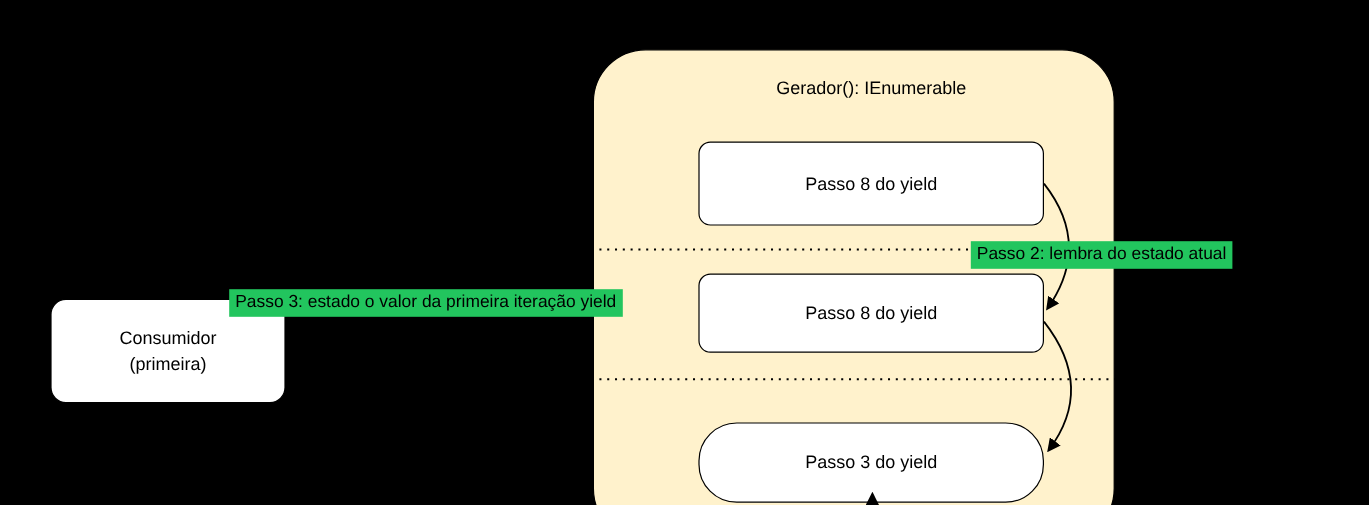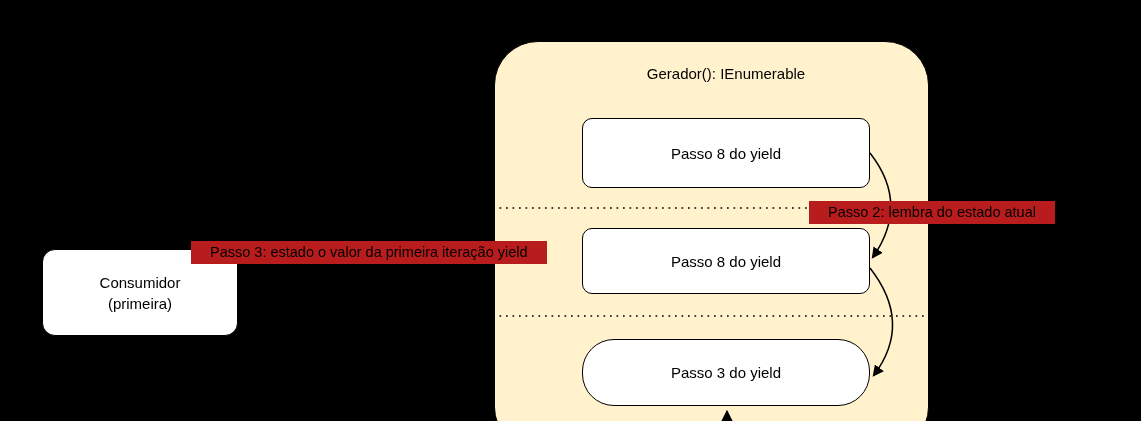--- a/index.html
+++ b/index.html
@@ -40,21 +40,21 @@
     border-radius: 10px;
     box-sizing: border-box;
     display: flex;
     align-items: center;
     justify-content: center;
     font-size: 15px;
     color: #000;
   }
   .step-1 { top: 80px;  height: 70px; }
   .step-2 { top: 190px; height: 66px; }
-  .step-3 { top: 301px; height: 67px; border-radius: 32px; }
+  .step-3 { top: 314px; height: 67px; border-radius: 32px; }
   .consumer-box {
     position: absolute;
     left: 42px; top: 211px;
     width: 196px; height: 87px;
     background: #FFFFFF;
     border: 1px solid #000;
     border-radius: 13px;
     box-sizing: border-box;
     display: flex;
     flex-direction: column;
@@ -65,25 +65,25 @@
     color: #000000;
     text-align: center;
   }
   .edge-overlay {
     position: absolute;
     left: 0; top: 0;
     width: 1141px; height: 421px;
   }
   .edge-label {
     position: absolute;
-    background: #b91c1c;
+    background: #22c55e;
     color: #000;
     font-size: 14.5px;
     line-height: 17px;
-    padding: 3px 19px;
+    padding: 3px 5px;
     white-space: nowrap;
   }
   .label-step2 { left: 809px; top: 163px; }
   .label-step3 { left: 191px; top: 203px; }
 </style>
 </head>
 <body>
 
 <div class="canvas">
 

